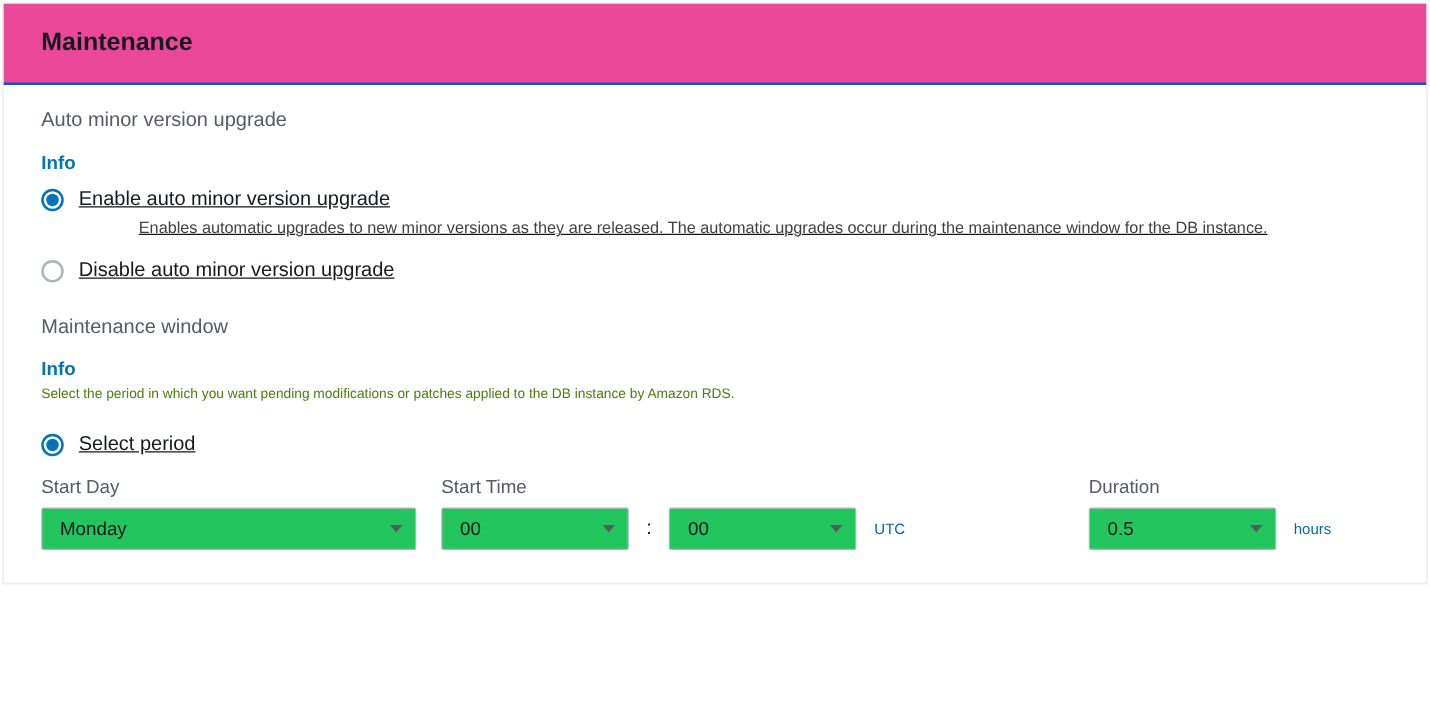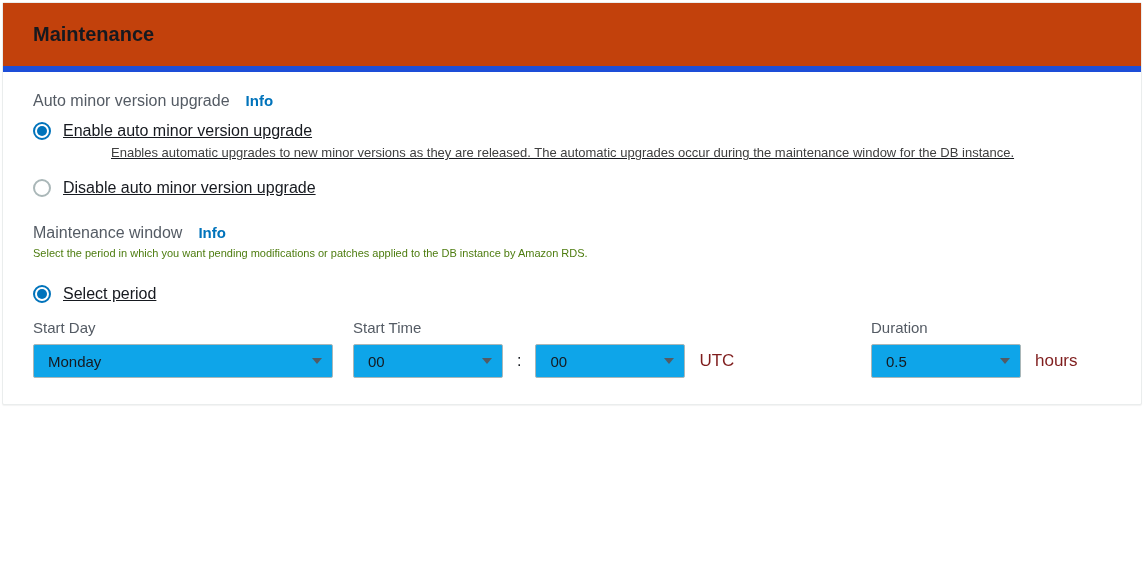--- a/index.html
+++ b/index.html
@@ -10,38 +10,39 @@
       font-size: 14px;
     }
     .panel {
       border: 1px solid #eaeded;
       margin: 2px;
       background: #ffffff;
       border-radius: 2px;
       box-shadow: 0 1px 1px rgba(0,0,0,0.05);
     }
     .panel-header {
-      background: #c2410c;
-      border-bottom: 6px solid #1d4ed8;
+      background: #ec4899;
+      border-bottom: 2px solid #1d4ed8;
       padding: 20px 30px;
     }
     .panel-header h2 {
       font-size: 20px;
       font-weight: 700;
       color: #16191f;
     }
     .panel-body {
       padding: 20px 30px 26px 30px;
     }
     .form-section { margin-bottom: 24px; }
     .section-label-row {
       display: flex;
       align-items: baseline;
       gap: 16px;
       margin-bottom: 10px;
+      flex-direction: column;
     }
     .section-label {
       font-size: 16px;
       font-weight: 400;
       color: #545b64;
     }
     .info-link {
       color: #0073bb;
       font-size: 15px;
       font-weight: 700;
@@ -112,41 +113,41 @@
     .select-box {
       display: inline-flex;
       align-items: center;
       justify-content: space-between;
       border: 1px solid #aab7b8;
       border-radius: 2px;
       height: 34px;
       padding: 0 10px 0 14px;
       font-size: 15px;
       color: #16191f;
-      background: #0ea5e9;
+      background: #22c55e;
       cursor: pointer;
       min-width: 120px;
     }
     .select-box.wide { min-width: 150px; }
     .caret {
       width: 0; height: 0;
       border-left: 5px solid transparent;
       border-right: 5px solid transparent;
       border-top: 6px solid #545b64;
       margin-left: 14px;
     }
     .time-row {
       display: flex;
       align-items: center;
       gap: 14px;
     }
     .colon { font-size: 16px; color: #16191f; }
     .tz, .hours-suffix {
-      font-size: 17px;
-      color: #7f1d1d;
+      font-size: 12px;
+      color: #0369a1;
     }
     .duration-row { display: flex; align-items: center; gap: 14px; }
   </style>
 </head>
 <body>
 
 <div class="panel">
   <div class="panel-header">
     <h2>Maintenance</h2>
   </div>

